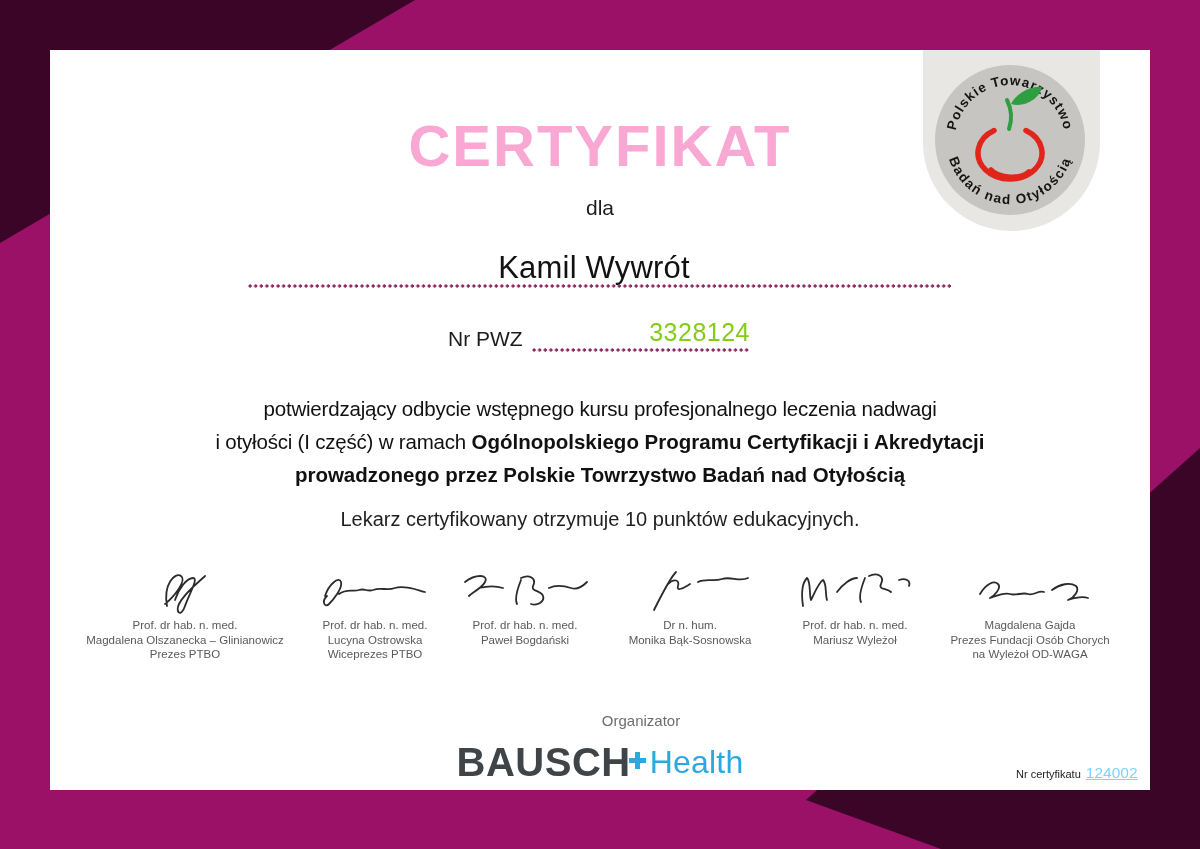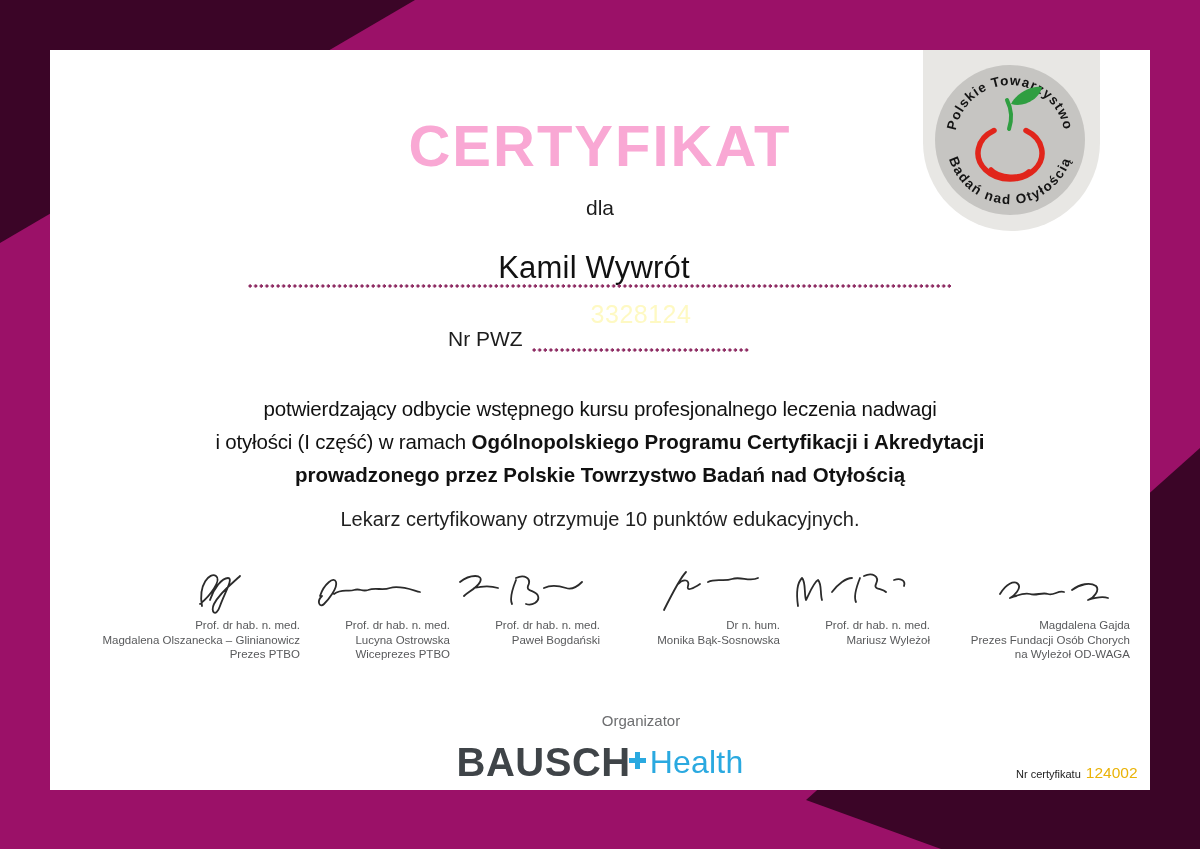--- a/index.html
+++ b/index.html
@@ -35,58 +35,58 @@
     position:absolute;height:4px;
     background-image:radial-gradient(circle at 2px 2px,#8E2C63 1.5px,rgba(0,0,0,0) 1.7px);
     background-size:5.6px 4px;background-repeat:repeat-x;
   }
   .dot1{left:248px;top:284px;width:703px;}
   .dot2{left:532px;top:348px;width:218px;}
   .pwz-label{
     position:absolute;left:448px;top:327px;font-size:21px;color:#1c1c1c;
   }
   .pwz-number{
-    position:absolute;left:532px;top:300px;width:218px;text-align:center;
-    font-size:25px;color:#fef9c3;letter-spacing:0.5px;
+    position:absolute;left:532px;top:318px;width:218px;text-align:right;
+    font-size:25px;color:#84cc16;letter-spacing:0.5px;
   }
   .body-par{
     position:absolute;left:100px;top:392px;width:1000px;text-align:center;
     font-size:20.5px;color:#111;line-height:33px;letter-spacing:-0.2px;
   }
   .body-par b{letter-spacing:0;}
   .note{
     position:absolute;left:0;top:508px;width:1200px;text-align:center;
     font-size:20px;color:#1f1f1f;
   }
   
   .sigs{
     position:absolute;left:70px;top:566px;width:1060px;display:flex;
   }
-  .sig-col{display:flex;flex-direction:column;align-items:flex-end;}
+  .sig-col{display:flex;flex-direction:column;align-items:center;}
   .sig-col .scribble{height:50px;margin-bottom:2px;}
   .sig-col .ln{font-size:11.5px;line-height:14.5px;color:#58595B;text-align:center;white-space:nowrap;}
   .c1{width:230px;} .c2{width:150px;} .c3{width:150px;}
   .c4{width:180px;} .c5{width:150px;} .c6{width:200px;}
   .scribble path{stroke:#2b2b2b;stroke-width:1.8;fill:none;stroke-linecap:round;stroke-linejoin:round;}
   .organizer{
     position:absolute;left:0;top:712px;width:1200px;text-align:center;
     font-size:15px;color:#6d6e70;padding-left:41px;
   }
   .bausch{
     position:absolute;left:0;top:740px;width:1200px;display:flex;
     justify-content:center;align-items:center;
   }
   .bausch .w1{font-size:40px;font-weight:800;color:#3F4448;letter-spacing:0.5px;}
   .bausch .plus{margin-left:-2px;margin-right:4px;display:inline-block;}
   .bausch .w2{font-size:32px;color:#2AA9E0;letter-spacing:0.2px;}
   .certno{
     position:absolute;left:1016px;top:764px;display:flex;align-items:baseline;
   }
   .certno .lbl{font-size:11px;color:#222;margin-right:5px;}
-  .certno .num{font-size:15.5px;color:#eab308;}
+  .certno .num{font-size:15.5px;color:#7dd3fc;text-decoration:underline;}
 </style>
 </head>
 <body>
 
 <svg class="bg-svg" viewBox="0 0 1200 849" aria-hidden="true">
   <rect x="0" y="0" width="1200" height="849" fill="#9B1168"></rect>
   <polygon points="0,0 415,0 0,243" fill="#3B0527"></polygon>
   <polygon points="1200,448 806,800 941,849 1200,849" fill="#3B0527"></polygon>
 </svg>
 

